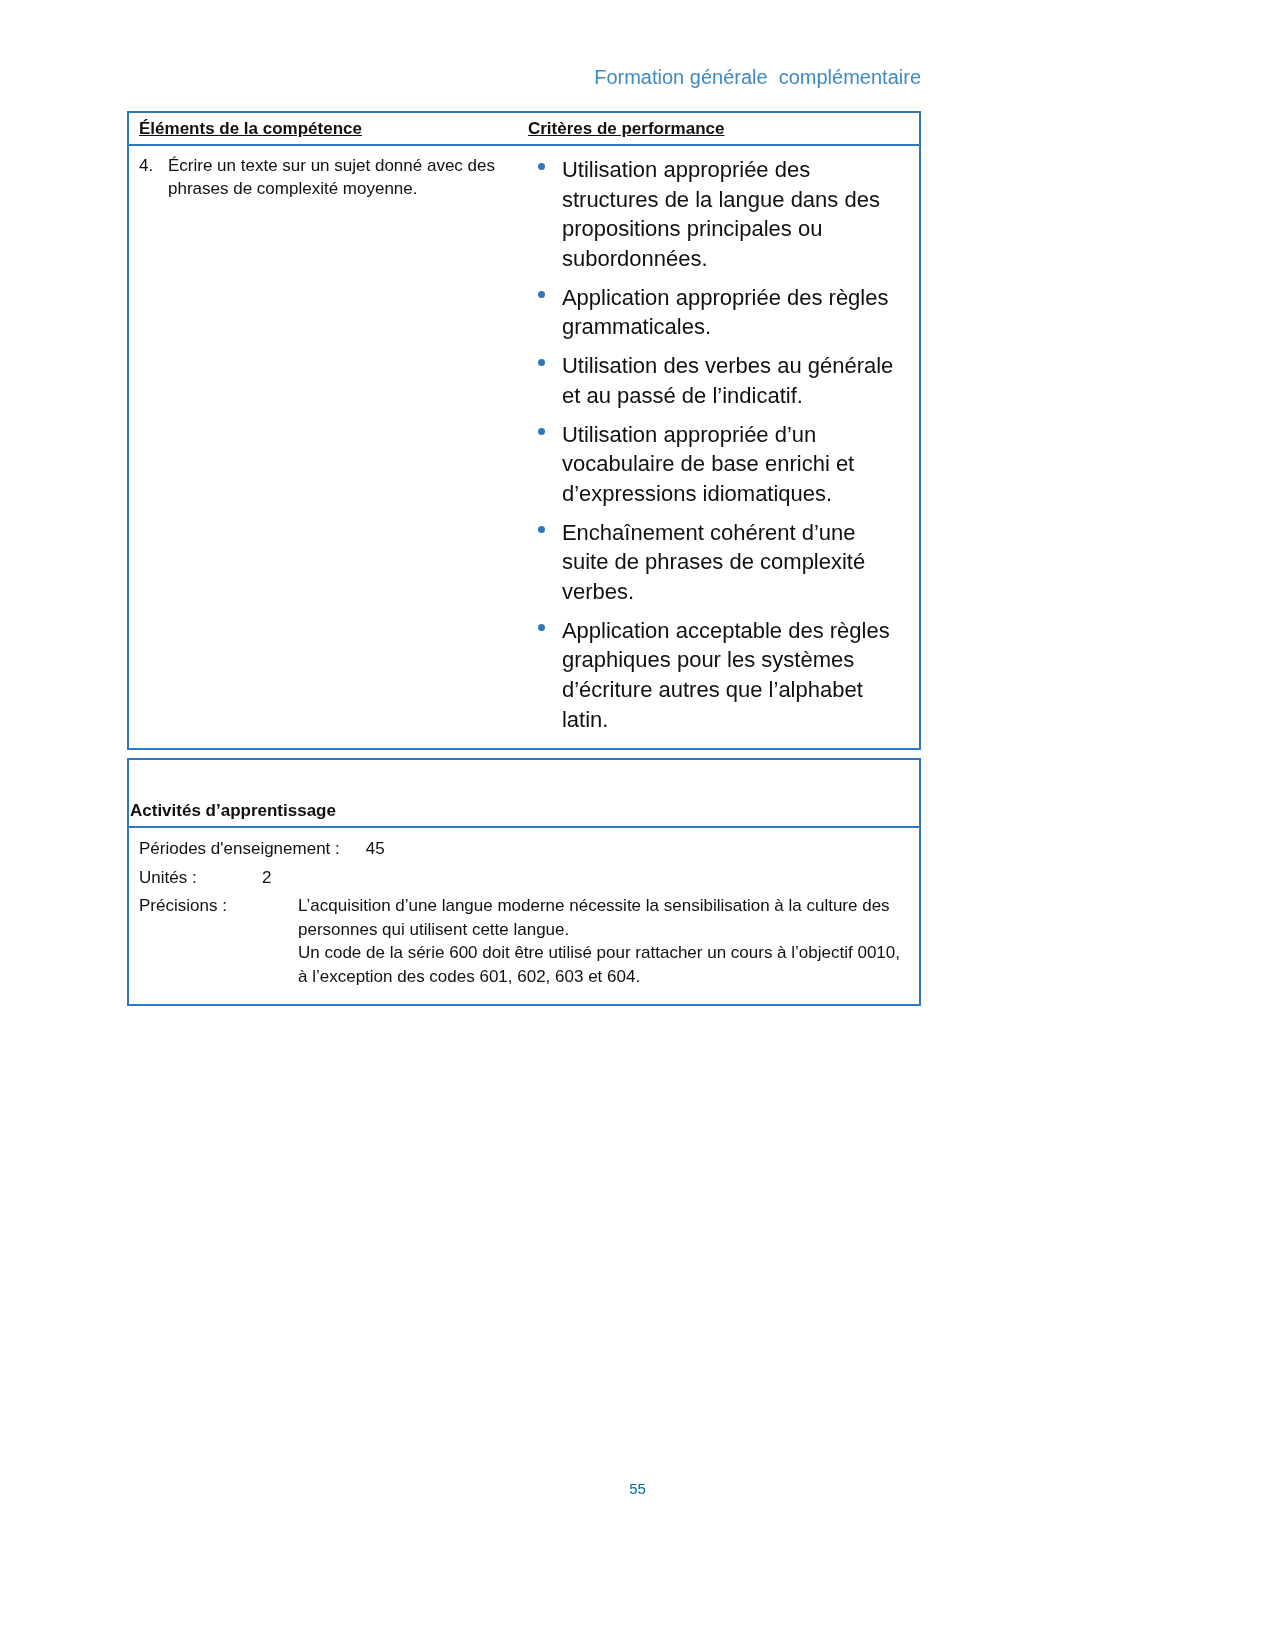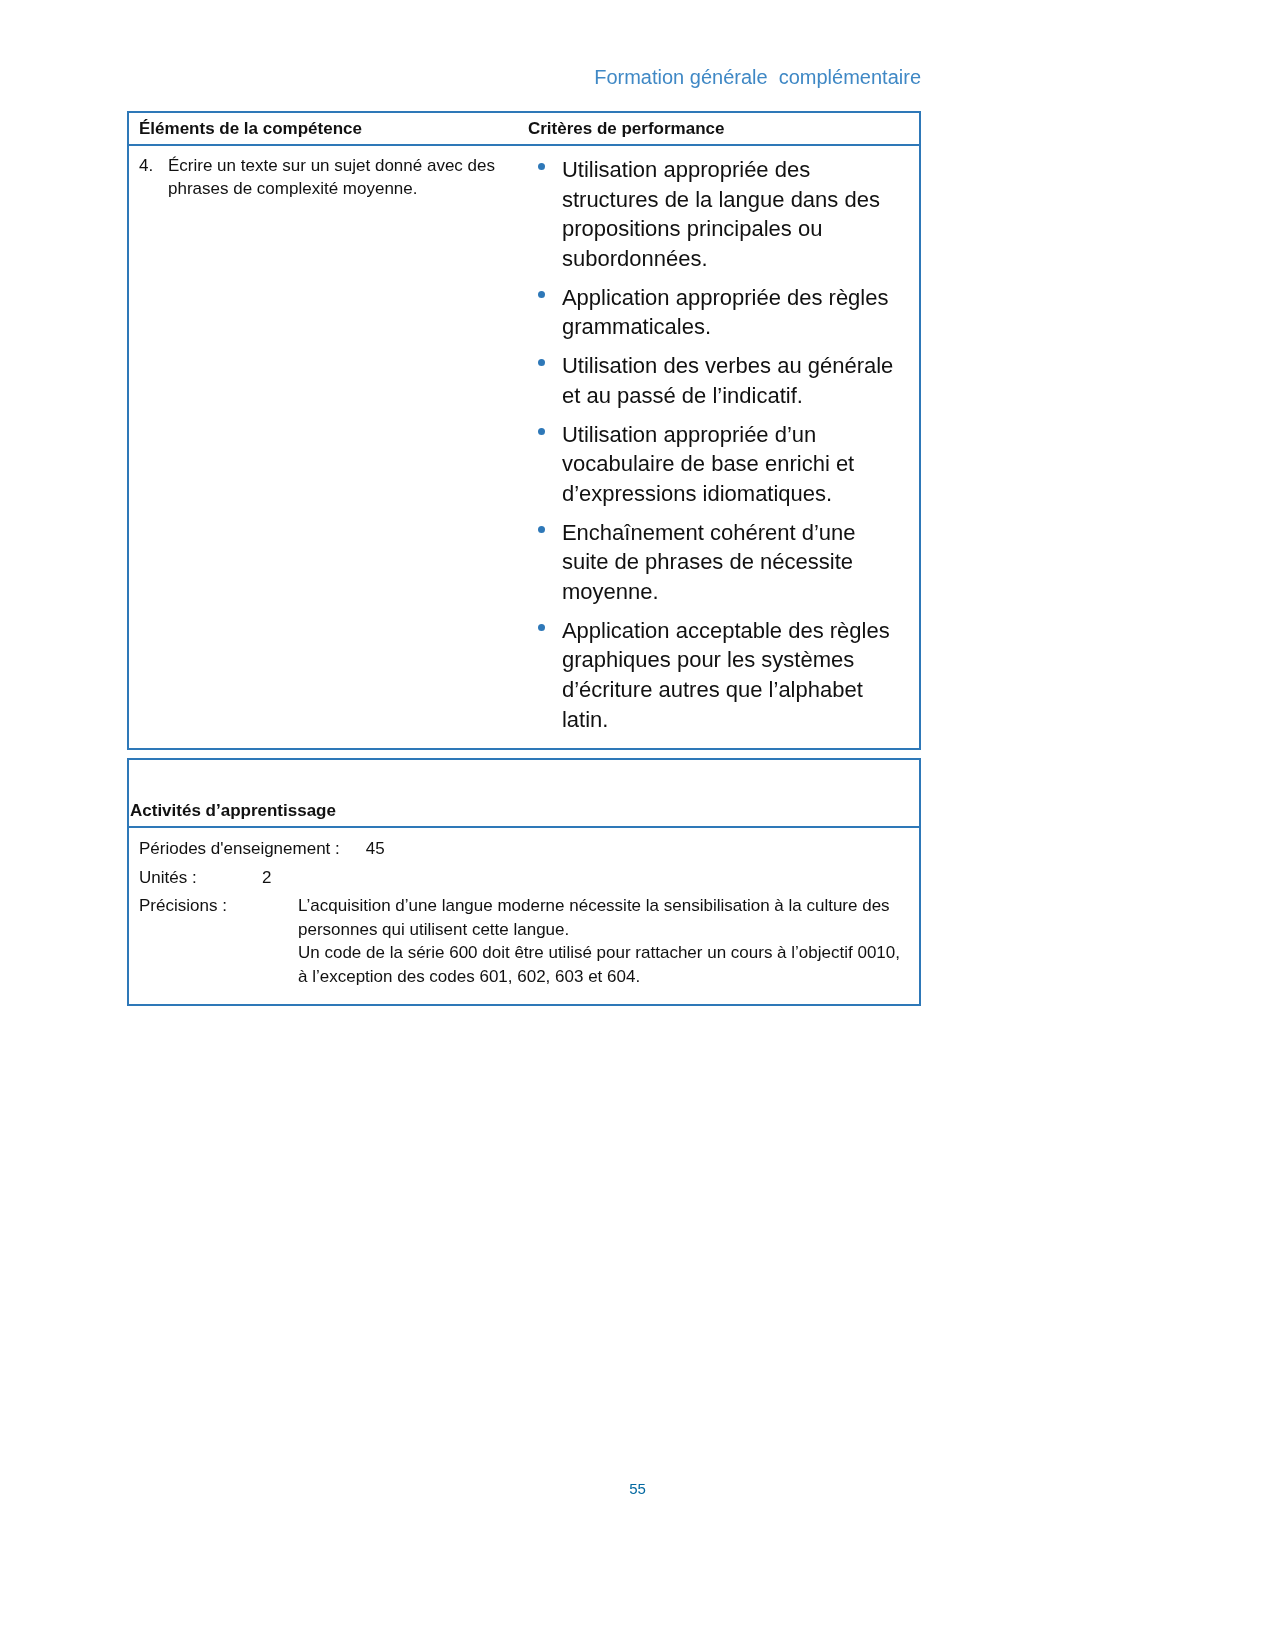--- a/index.html
+++ b/index.html
@@ -34,20 +34,21 @@
   .comp-box { margin-bottom: 8px; }
 
   .box-header-row {
     display: flex;
     border-bottom: 2px solid #2e78b8;
   }
   .box-header-row .hcell {
     font-weight: bold;
     font-size: 17px;
     padding: 6px 10px 5px 10px;
+    text-decoration: underline;
   }
   .hcell.left  { flex: 0 0 50.5%; }
   .hcell.right { flex: 1; padding-left: 0; }
 
   .box-body-row { display: flex; padding: 9px 0 14px 0; }
   .col-left  { flex: 0 0 50.5%; padding: 0 24px 0 10px; }
   .col-right { flex: 1; padding-right: 14px; }
 
   .element-item { display: flex; font-size: 17px; line-height: 1.35; }
   .el-num  { flex: 0 0 29px; }
@@ -117,21 +118,21 @@
             <span class="el-num">4.</span>
             <span class="el-text">Écrire un texte sur un sujet donné avec des phrases de complexité moyenne.</span>
           </div>
         </div>
         <div class="col-right">
           <ul class="criteria-list">
             <li>Utilisation appropriée des structures de la langue dans des propositions principales ou subordonnées.</li>
             <li>Application appropriée des règles grammaticales.</li>
             <li>Utilisation des verbes au générale et au passé de l’indicatif.</li>
             <li>Utilisation appropriée d’un vocabulaire de base enrichi et d’expressions idiomatiques.</li>
-            <li>Enchaînement cohérent d’une suite de phrases de nécessite moyenne.</li>
+            <li>Enchaînement cohérent d’une suite de phrases de complexité verbes.</li>
             <li>Application acceptable des règles graphiques pour les systèmes d’écriture autres que l’alphabet latin.</li>
           </ul>
         </div>
       </div>
     </div>
 
     <div class="box act-box">
       <div class="act-header">Activités d’apprentissage</div>
       <div class="act-body">
         <div class="act-row">

